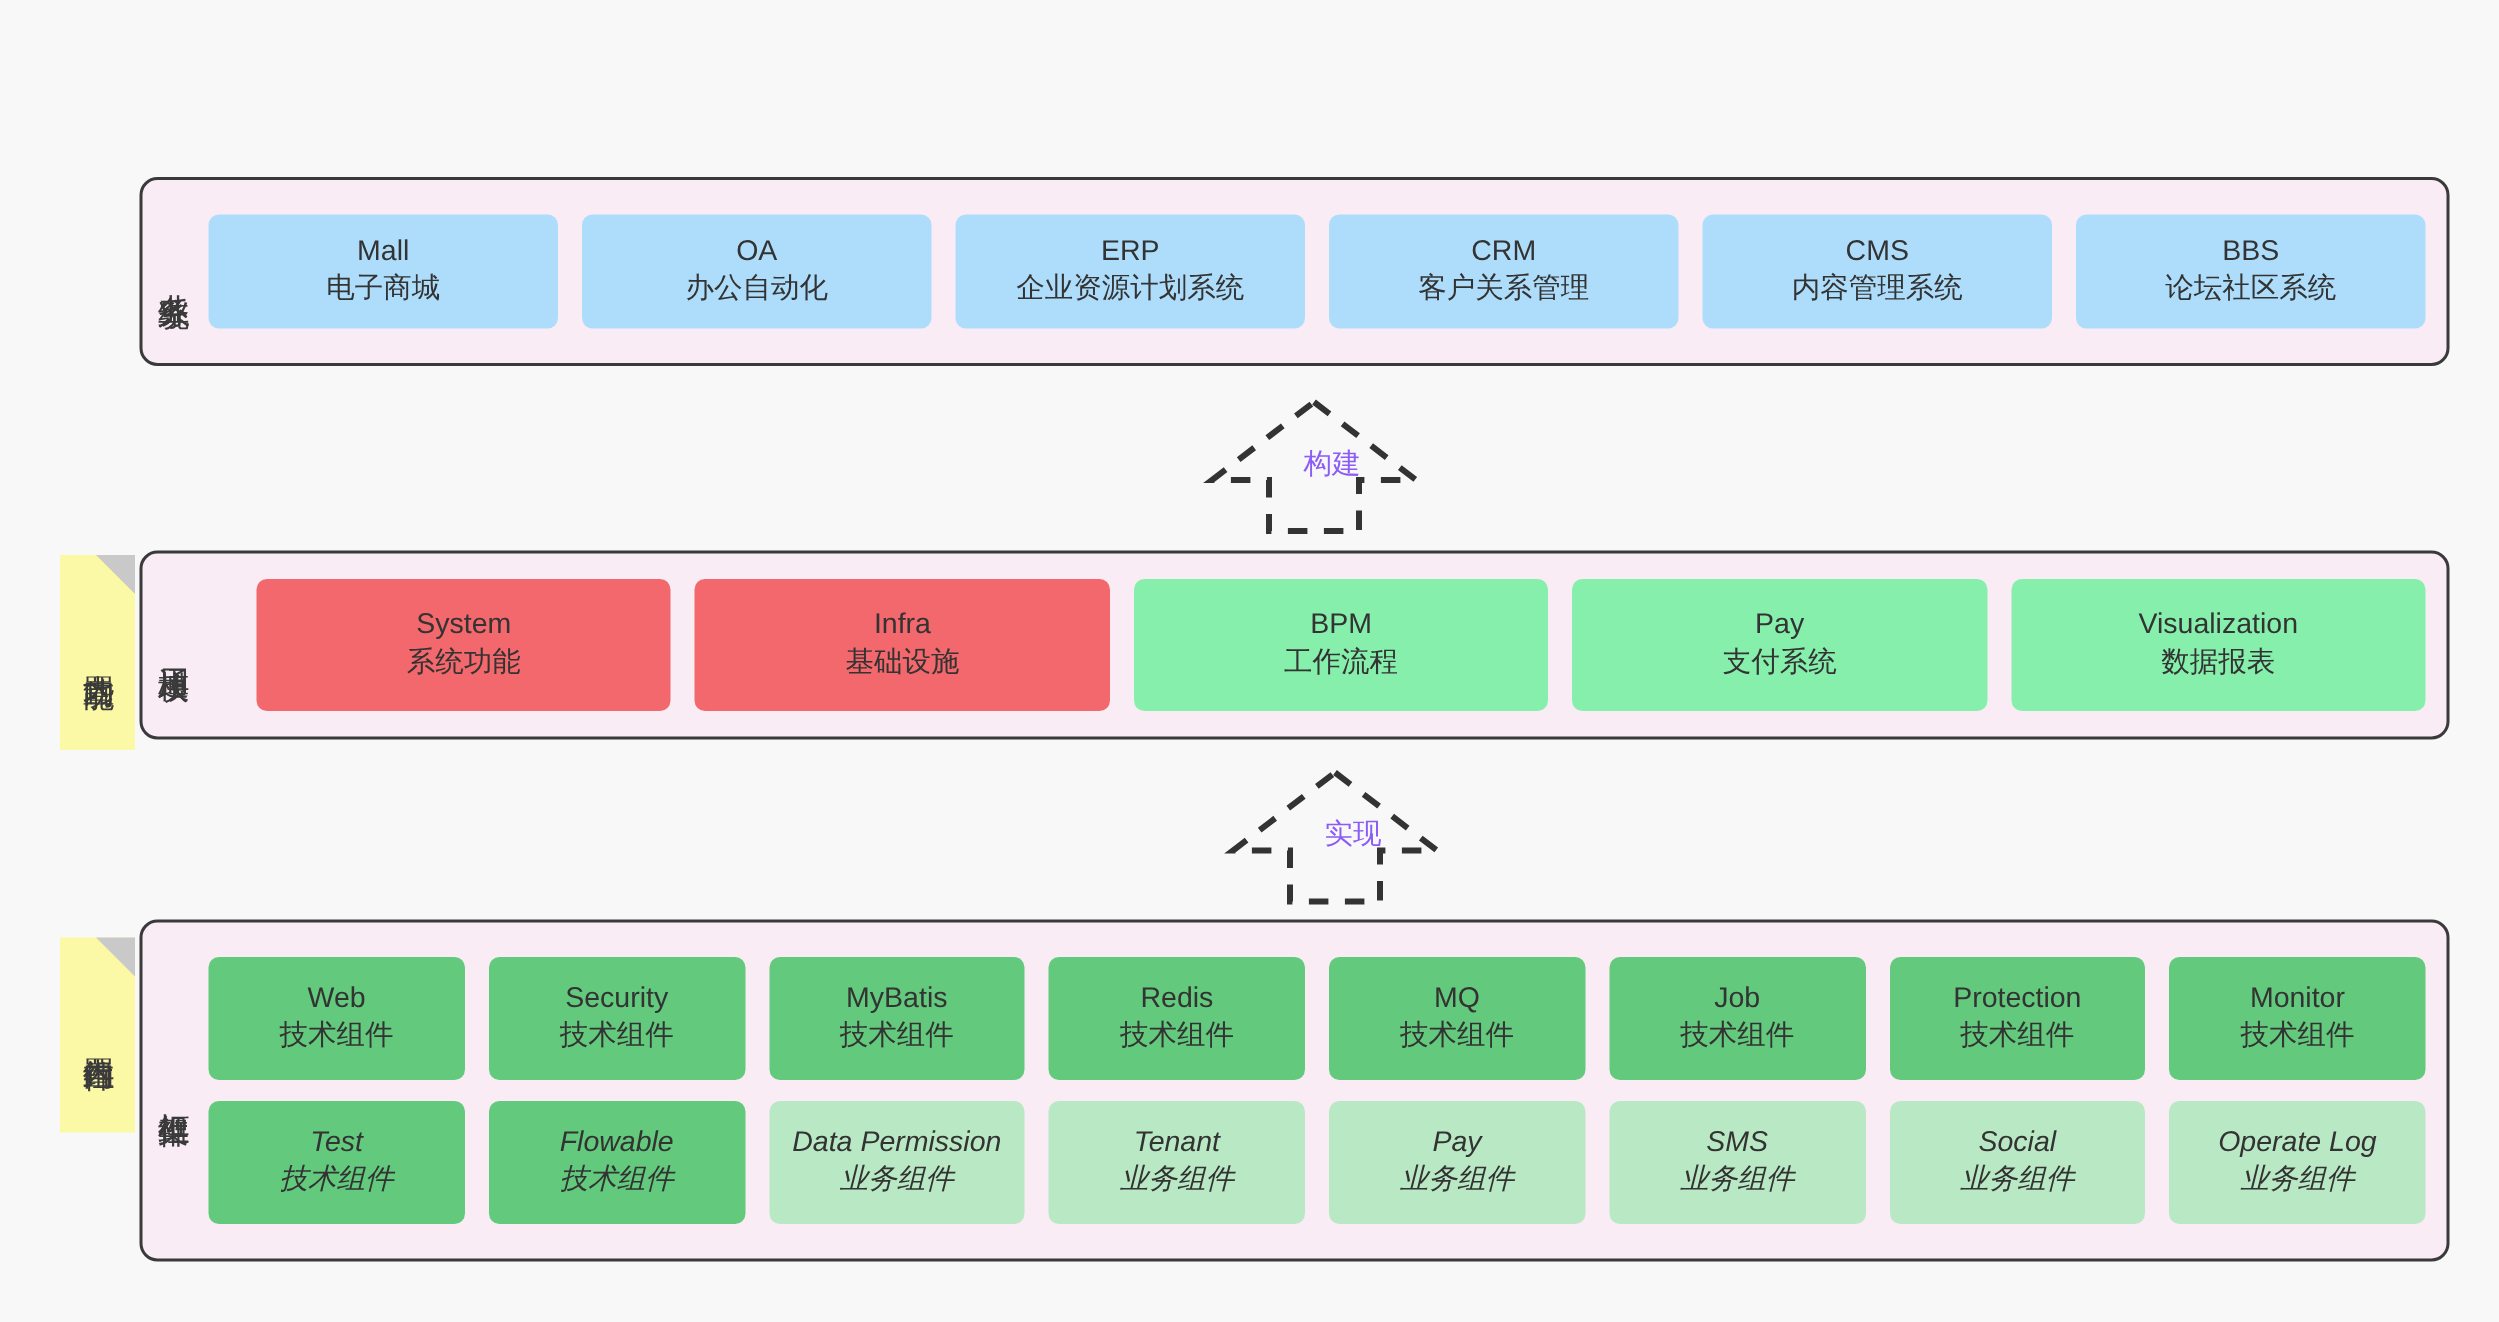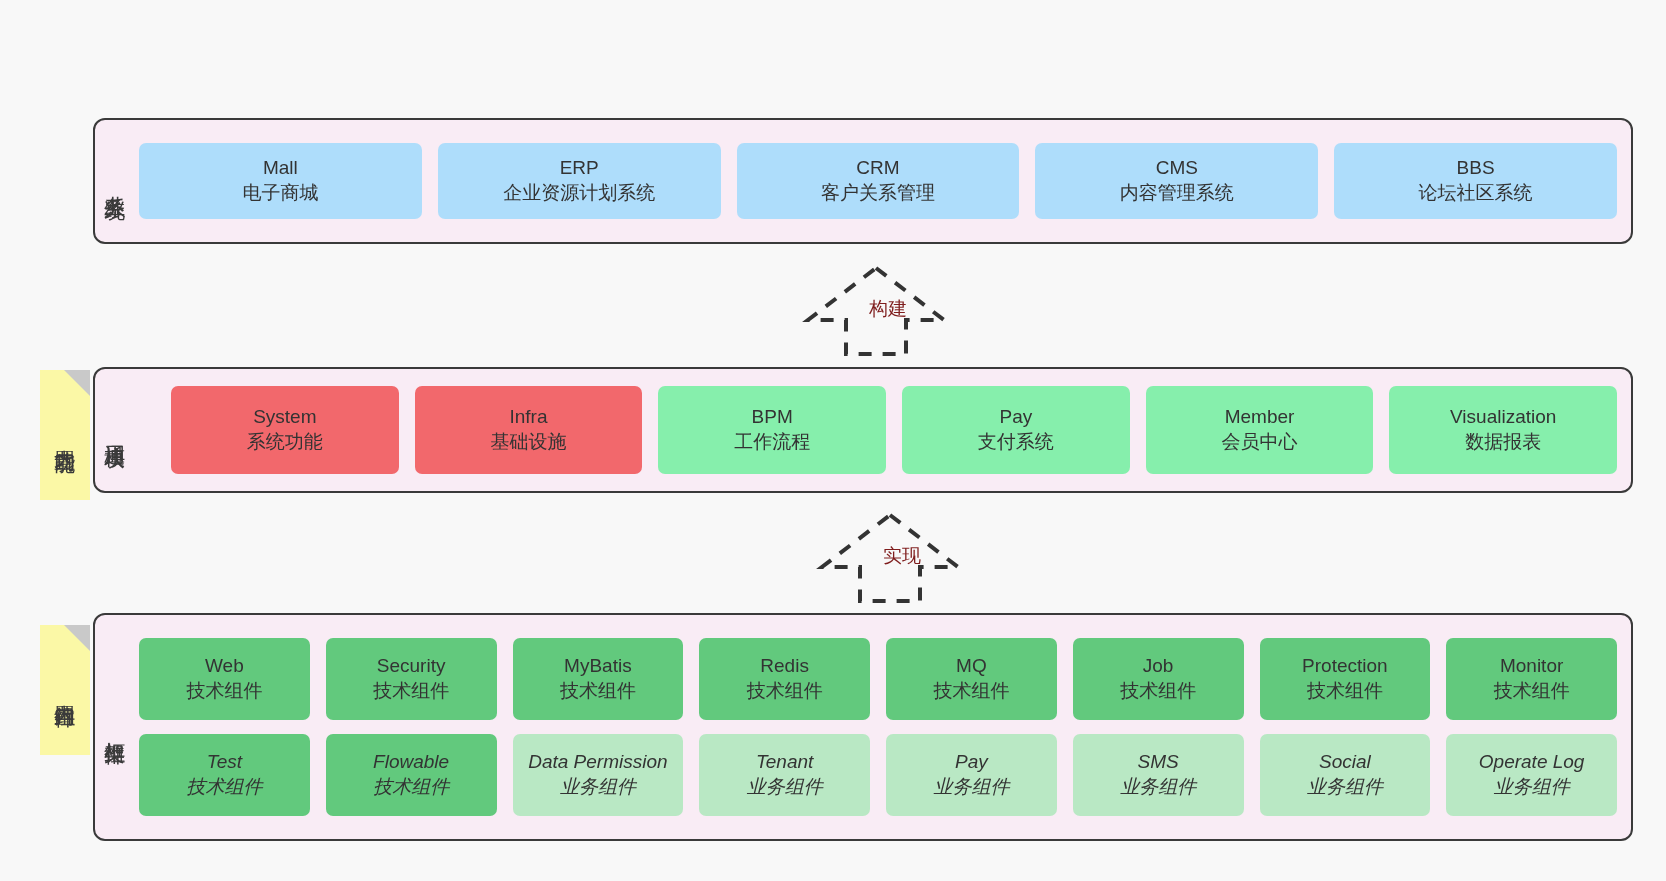--- a/index.html
+++ b/index.html
@@ -119,38 +119,42 @@
   }
 
   
   .arrow {
     position: absolute;
   }
   .arrow svg { display: block; overflow: visible; }
   .arrow-label {
     position: absolute;
     font-size: 19px;
-    color: #7f1d1d;
+    color: #8b5cf6;
     white-space: nowrap;
     background: transparent;
     user-select: none;
   }
 </style>
 </head>
 <body>
 
 <div class="canvas">
 
   <div class="layer" id="layer-business-system" style="left:93px; top:118px; width:1540px; height:126px;">
     <div class="layer-title">业务系统</div>
     <div class="layer-body">
       <div class="row" style="height:76px;">
         <div class="cell c-blue">
           <span class="l1">Mall</span>
           <span class="l2">电子商城</span>
+        </div>
+        <div class="cell c-blue">
+          <span class="l1">OA</span>
+          <span class="l2">办公自动化</span>
         </div>
         <div class="cell c-blue">
           <span class="l1">ERP</span>
           <span class="l2">企业资源计划系统</span>
         </div>
         <div class="cell c-blue">
           <span class="l1">CRM</span>
           <span class="l2">客户关系管理</span>
         </div>
         <div class="cell c-blue">
@@ -191,24 +195,20 @@
         </div>
         <div class="cell c-red-light">
           <span class="l1">BPM</span>
           <span class="l2">工作流程</span>
         </div>
         <div class="cell c-red-light">
           <span class="l1">Pay</span>
           <span class="l2">支付系统</span>
         </div>
         <div class="cell c-red-light">
-          <span class="l1">Member</span>
-          <span class="l2">会员中心</span>
-        </div>
-        <div class="cell c-red-light">
           <span class="l1">Visualization</span>
           <span class="l2">数据报表</span>
         </div>
       </div>
     </div>
   </div>
 
   <div class="arrow" style="left:820px; top:513px; width:148px; height:90px;">
     <svg width="148" height="90" viewBox="0 0 148 90">
       <path d="M 70 2 L 138 54 L 100 54 L 100 88 L 40 88 L 40 54 L 2 54 Z" fill="none" stroke="#333333" stroke-width="4" stroke-dasharray="13 11" stroke-linejoin="miter" stroke-linecap="butt"></path>

